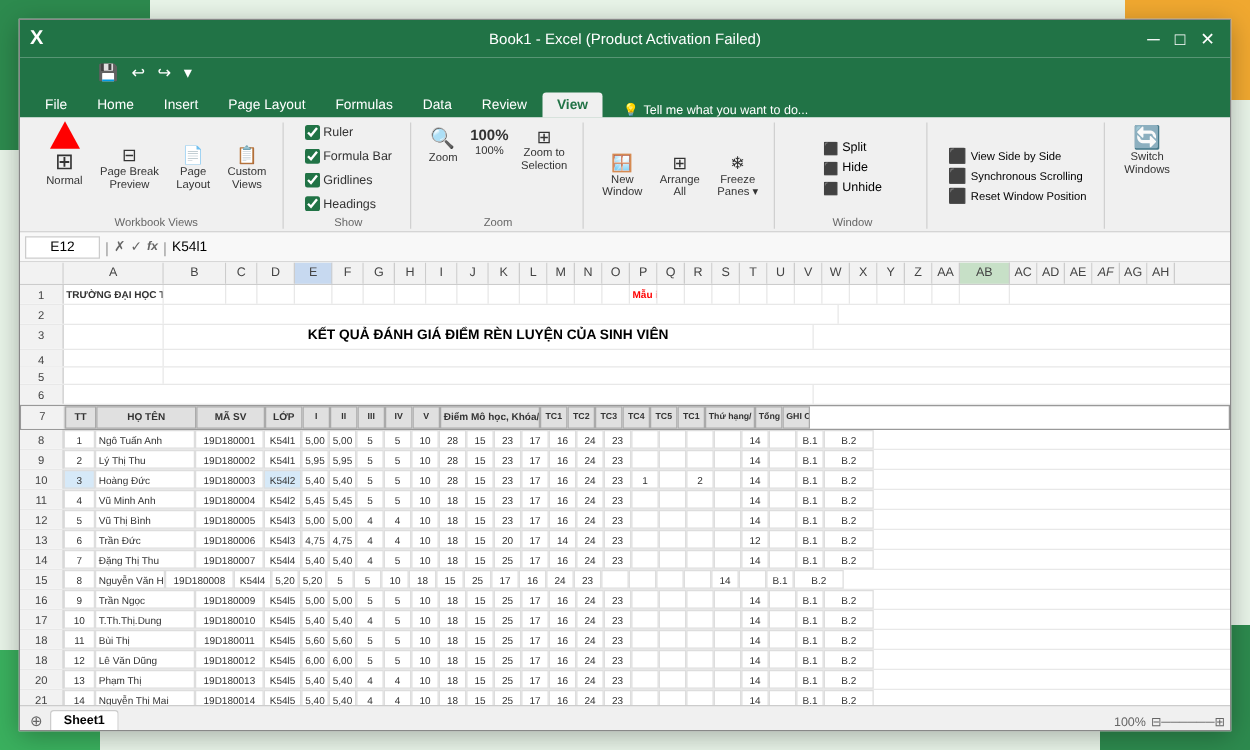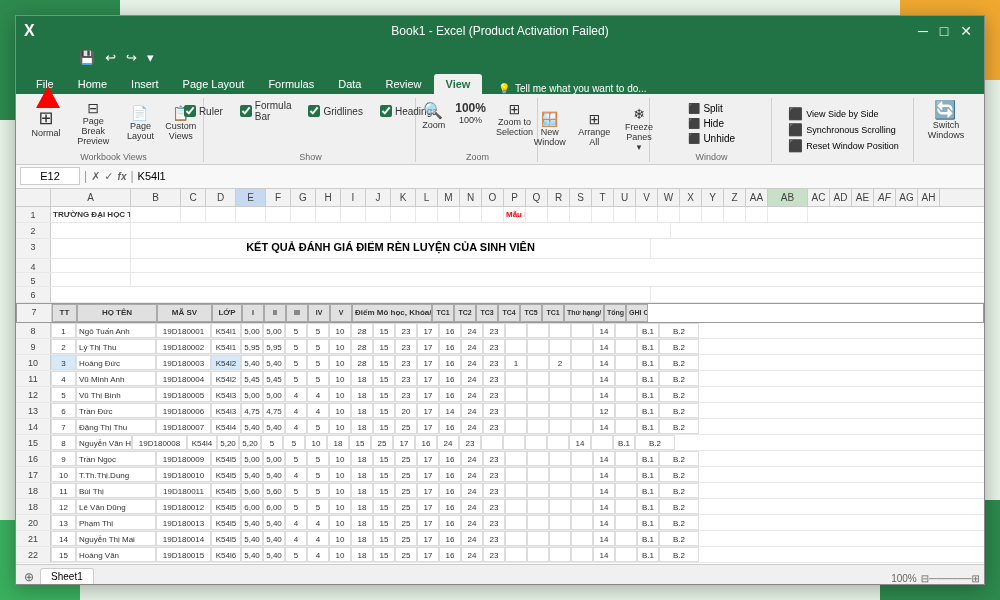--- a/index.html
+++ b/index.html
@@ -177,22 +177,22 @@
     }
     .ribbon-btn-label {
       font-size: 9px;
       text-align: center;
       line-height: 1.1;
     }
 
     
     .ribbon-checks {
       display: flex;
-      flex-direction: row;
-      gap: 17px;
+      flex-direction: column;
+      gap: 7px;
       padding: 2px 4px;
       justify-content: center;
     }
     .ribbon-check {
       display: flex;
       align-items: center;
       gap: 3px;
       font-size: 10px;
       color: #333;
       cursor: pointer;
@@ -348,21 +348,21 @@
       padding: 2px 10px;
       background: #f0f0f0;
       border: 1px solid #ccc;
       border-bottom: none;
       font-size: 10px;
       cursor: pointer;
       border-radius: 3px 3px 0 0;
     }
     .sheet-tab.active {
       background: #fff;
-      font-weight: 400;
+      font-weight: 700;
     }
   </style>
 </head>
 <body>
 
 <div class="bg-corner-tl"></div>
 <div class="bg-corner-tr"></div>
 <div class="bg-corner-bl"></div>
 <div class="bg-corner-br"></div>
 

